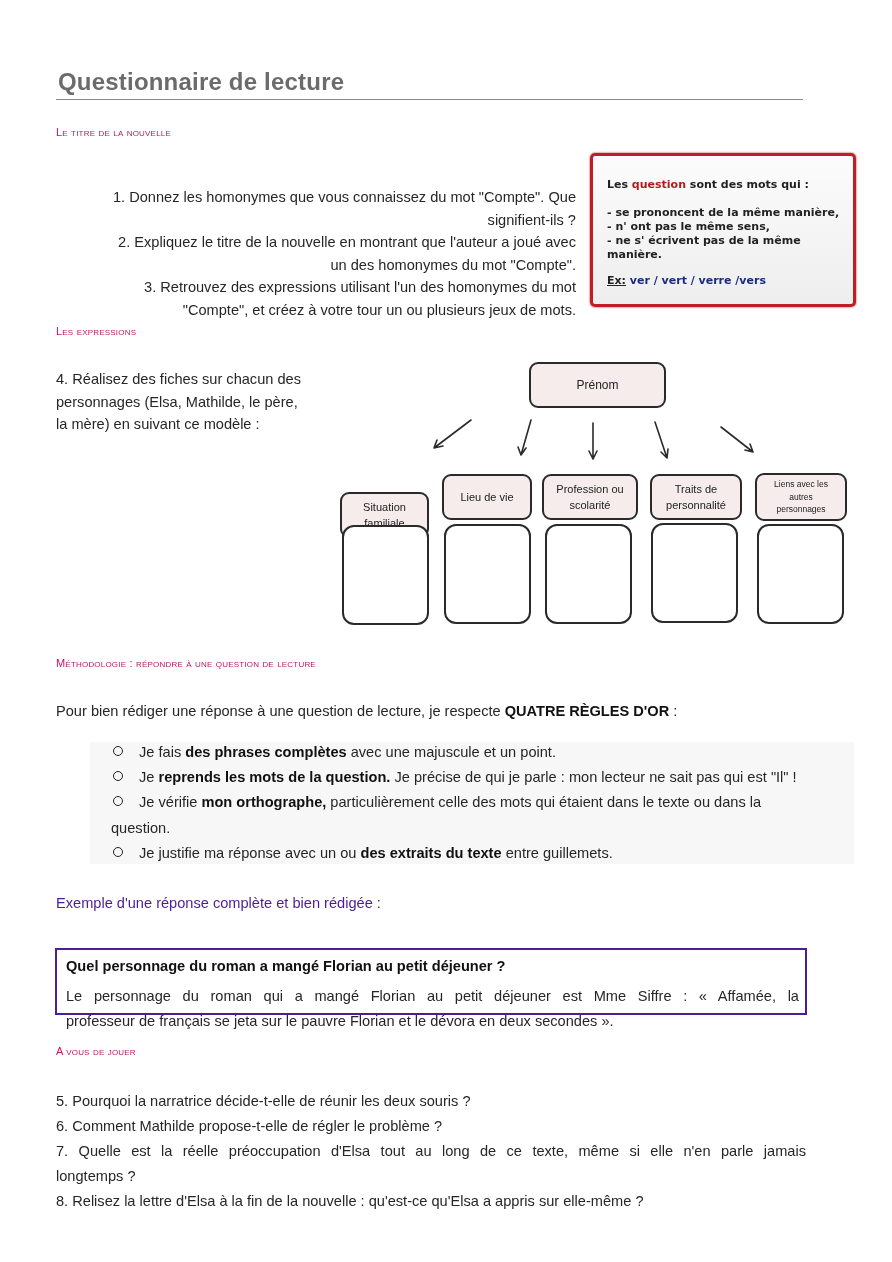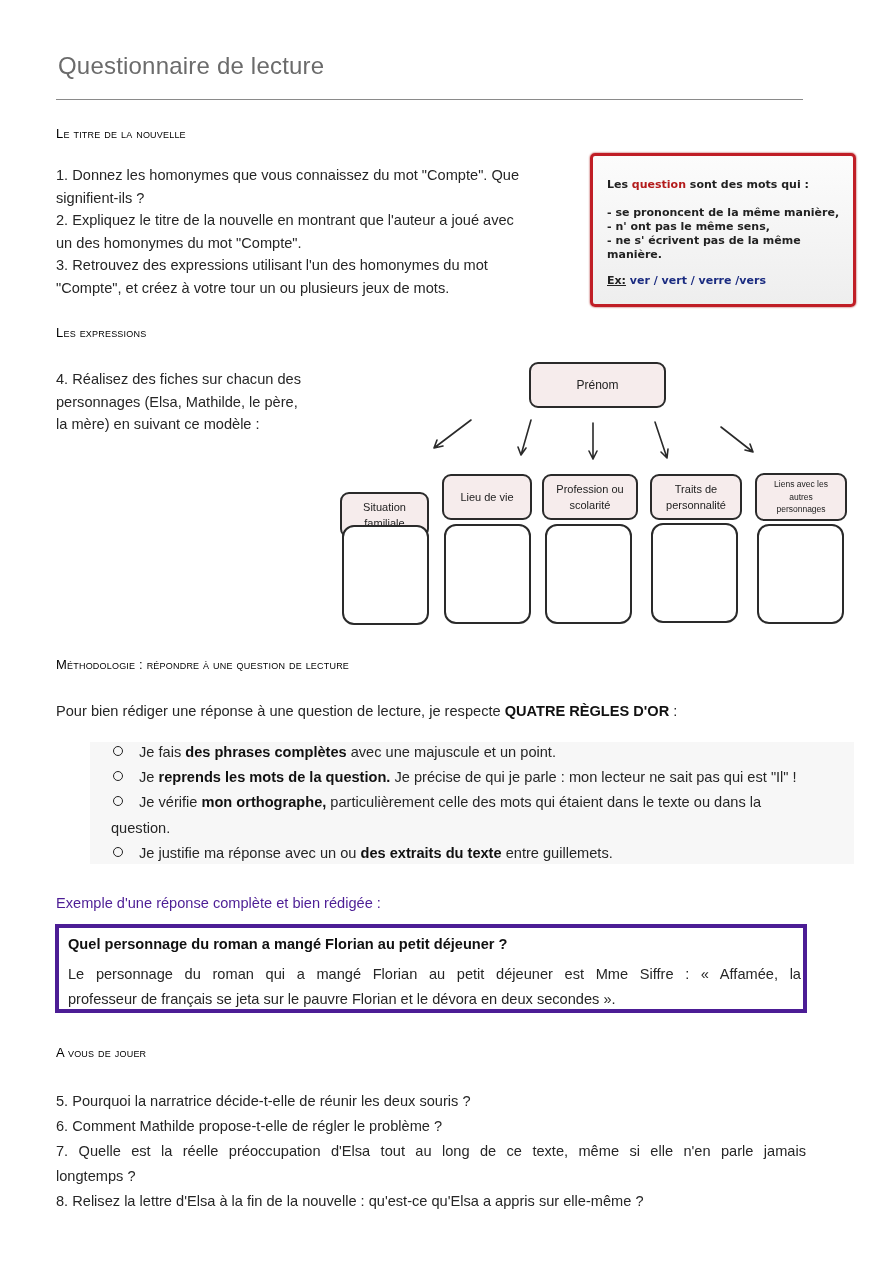--- a/index.html
+++ b/index.html
@@ -1,48 +1,48 @@
 <!DOCTYPE html>
 <html><head>
 <meta charset="utf-8">
 <style>
   html, body { margin: 0; padding: 0; background: #ffffff; }
   body { width: 892px; height: 1262px; position: relative; overflow: hidden;
          font-family: "Liberation Sans", sans-serif; color: #222; }
   .abs { position: absolute; }
-  .title { left: 58px; top: 52px; font-size: 24px; color: #6b6b6b; font-weight: normal; letter-spacing: 0.2px; }
+  .title { left: 58px; top: 68px; font-size: 24px; color: #6b6b6b; font-weight: bold; letter-spacing: 0.2px; }
   .rule { left: 56px; top: 99px; width: 747px; height: 1px; background: #8a8a8a; }
-  .h-sc { font-size: 13px; font-variant: small-caps; color: #000000; letter-spacing: 0.2px; }
+  .h-sc { font-size: 11px; font-variant: small-caps; color: #be185d; letter-spacing: 0.2px; }
   .para { font-size: 14.6px; line-height: 22.5px; color: #262626; }
   .homo-box { left: 590px; top: 153px; width: 266px; height: 154px; border: 3px solid #c01e26;
               border-radius: 5px; background: linear-gradient(#fcfcfc, #eeeeee);
               box-shadow: 0 0 2px #a01010; box-sizing: border-box; }
   .homo-inner { position: absolute; left: 14px; top: 22px; font-family: "DejaVu Sans", sans-serif;
                 font-size: 11px; font-weight: bold; color: #222; line-height: 14px; }
   .homo-inner .red { color: #b31b1b; }
   .homo-inner .blue { color: #1a2b80; }
   .homo-inner .u { text-decoration: underline; }
   .node { position: absolute; background: #f6ecec; border: 2px solid #2a2a2a; border-radius: 9px;
           display: flex; align-items: center; justify-content: center; text-align: center;
           font-size: 11px; line-height: 16px; color: #222; box-sizing: border-box; }
   .empty { position: absolute; background: #fff; border: 2px solid #2a2a2a; border-radius: 12px; box-sizing: border-box; }
   .rules-box { left: 90px; top: 742px; width: 764px; height: 122px; background: #f7f7f7; }
   .rule-item { position: absolute; font-size: 14.6px; color: #262626; white-space: nowrap; }
   .bullet { display: inline-block; width: 8px; height: 8px; border: 1.6px solid #222; border-radius: 50%; margin-right: 16px; vertical-align: 1px; }
   b { font-weight: bold; color: #111; }
-  .example-box { left: 55px; top: 924px; width: 752px; height: 89px; border: 4px solid #4c1d95; box-sizing: border-box; }
+  .example-box { left: 55px; top: 948px; width: 752px; height: 67px; border: 2px solid #4c1d95; box-sizing: border-box; }
 </style>
 </head>
 <body>
 
 <div class="abs title">Questionnaire de lecture</div>
 <div class="abs rule"></div>
 
 <div class="abs h-sc" style="left:56px;top:126px;">Le titre de la nouvelle</div>
-<div class="abs para" style="left:56px;top:164px;width:520px;">
+<div class="abs para" style="left:56px;top:186px;width:520px;text-align:right;">
   <div>1. Donnez les homonymes que vous connaissez du mot "Compte". Que</div>
   <div>signifient-ils ?</div>
   <div>2. Expliquez le titre de la nouvelle en montrant que l'auteur a joué avec</div>
   <div>un des homonymes du mot "Compte".</div>
   <div>3. Retrouvez des expressions utilisant l'un des homonymes du mot</div>
   <div>"Compte", et créez à votre tour un ou plusieurs jeux de mots.</div>
 </div>
 
 <div class="abs homo-box">
   <div class="homo-inner">

